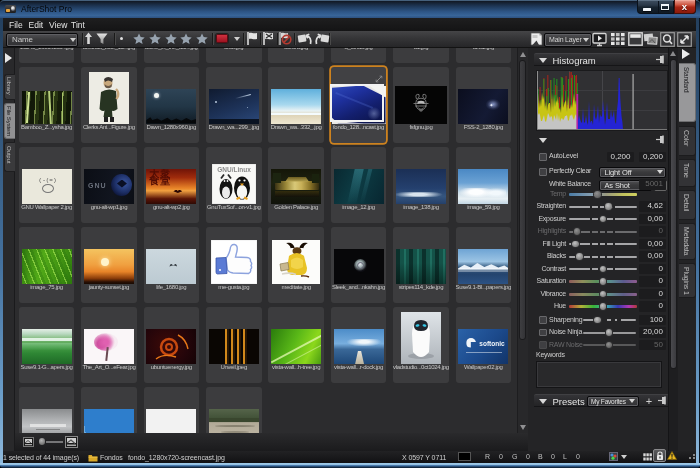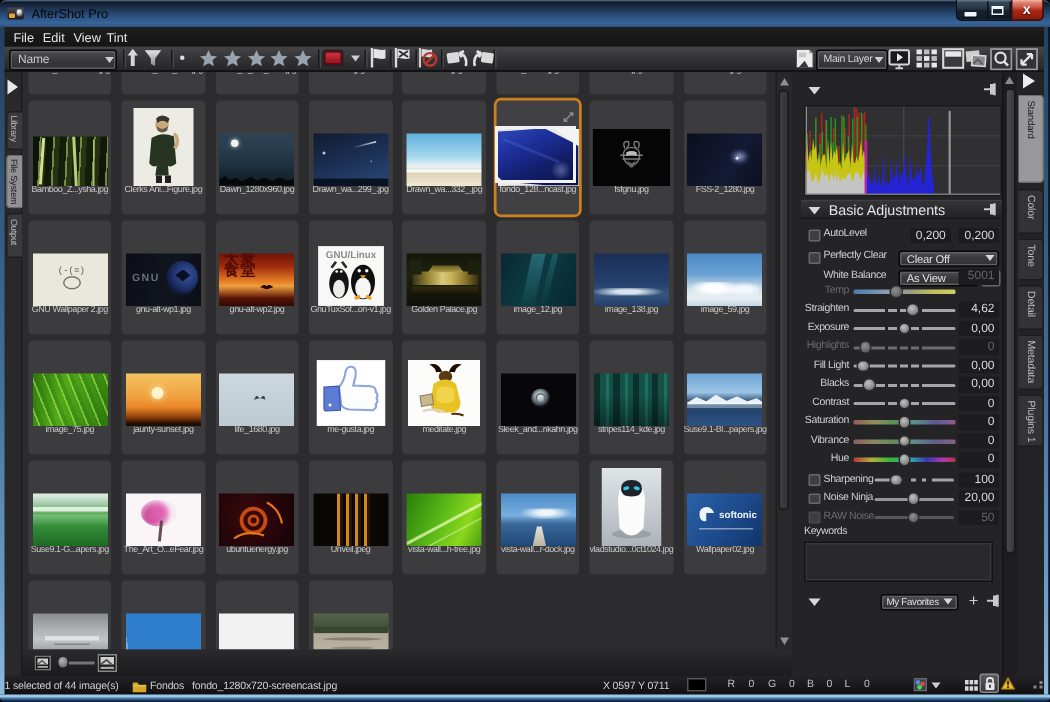--- a/index.html
+++ b/index.html
@@ -517,20 +517,23 @@
       <rect x="0.5" y="0.5" width="12" height="11" fill="#1a1a1a" stroke="#888"></rect>
       <rect x="2" y="2" width="9" height="5" fill="#cfcfcf"></rect>
       <path d="M2 7 L6 4 L10 7.5" stroke="#555" stroke-width="1.2" fill="none"></path>
       <rect x="2" y="8.5" width="9" height="1.5" fill="#aaa"></rect>
     </svg>
 <div class="abs" style="left:517px;top:47.5px;width:11px;height:385.5px;background:#28282a;border-left:1px solid #1d1d1f"></div>
 <div class="abs" style="left:519.5px;top:52px;width:0;height:0;border-left:3.5px solid transparent;border-right:3.5px solid transparent;border-bottom:5px solid #909092"></div>
 <div class="abs" style="left:519px;top:60px;width:7px;height:280px;background:linear-gradient(90deg,#3e3e41,#333336);border-radius:3px;border:1px solid #1a1a1c"></div>
 <div class="abs" style="left:519.5px;top:425px;width:0;height:0;border-left:3.5px solid transparent;border-right:3.5px solid transparent;border-top:5px solid #909092"></div>
 <div class="abs" style="left:528px;top:47.5px;width:140px;height:403.5px;background:#242426"></div>
+<div class="hdr" style="top:53px">
+      <div class="t">Histogram</div>
+    </div>
 <div class="abs" style="left:539px;top:57.5px;width:0;height:0;border-left:4px solid transparent;border-right:4px solid transparent;border-top:5px solid #d8d8d8"></div>
 <svg class="abs" style="left:655px;top:55px" width="11" height="9" viewBox="0 0 11 9">
       <path d="M1 4.5 L5 4.5" stroke="#c9c9c9" stroke-width="1.2"></path>
       <rect x="5" y="1" width="3" height="7" fill="#c9c9c9"></rect>
       <path d="M8 0.5 L8 8.5" stroke="#c9c9c9" stroke-width="1.6"></path>
     </svg>
 <div class="abs" style="left:536px;top:69.5px;width:132px;height:61px;background:#303033;border:1px solid #1a1a1c">
 <svg width="130" height="59" viewBox="0 0 130 59" style="position:absolute;left:0;top:0" preserveAspectRatio="none">
 <line x1="32.5" y1="0" x2="32.5" y2="59" stroke="#454549" stroke-width="1"></line>
 <line x1="65.5" y1="0" x2="65.5" y2="59" stroke="#454549" stroke-width="1"></line>
@@ -597,39 +600,36 @@
 <rect x="39.8" y="12.0" width="0.9" height="47" fill="#1f9e1f"></rect>
 <polygon points="0,59 0,33 1,22 2,37 3,29 4,36 5,21 6,29 7,25 8,38 9,30 10,40 11,34 12,32 13,32 14,42 15,21 16,39 17,23 18,36 19,29 20,32 21,25 22,39 23,37 24,42 25,23 26,37 27,34 28,31 29,29 30,41 31,24 32,37 33,38 34,33 35,37 36,31 37,22 38,34 39,29 40,38 41,28 41,59" fill="#c8c414"></polygon>
 <polygon points="0,59 0,42 1,44 2,42 3,44 4,50 5,50 6,47 7,44 8,50 9,51 10,47 11,42 12,44 13,47 14,45 15,46 16,51 17,44 18,46 19,49 20,42 21,50 22,44 23,51 24,48 25,47 26,49 27,48 28,45 29,45 30,44 31,50 32,49 33,44 34,45 35,43 36,47 37,49 38,45 39,43 40,47 41,45 41,59" fill="#c4c4c4"></polygon>
 <rect x="39.4" y="23" width="1.8" height="36" fill="#b224a6"></rect>
 <polygon points="41,59 41,49 42,44 43,48 44,51 45,52 46,37 47,52 48,51 49,44 50,51 51,54 52,30 53,52 54,50 55,50 56,54 57,33 58,46 59,49 60,45 61,34 62,52 63,43 64,46 65,45 66,29 67,43 68,54 69,47 70,31 71,48 72,48 73,48 74,38 75,47 76,44 77,39 78,51 79,53 80,39 81,30 81.7,7 82.6,7 83.3,28 84.5,45 85.5,52 86,59" fill="#2424d4"></polygon>
 <rect x="95.4" y="3" width="1.4" height="56" fill="#9a9a9a"></rect>
 <line x1="0.5" y1="0" x2="0.5" y2="59" stroke="#8e8e8e" stroke-width="1"></line>
 <line x1="0" y1="58.5" x2="130" y2="58.5" stroke="#777" stroke-width="1"></line>
 </svg>
     </div>
-<div class="hdr" style="top:133px">
-      <div class="t">Basic Adjustments</div>
-    </div>
 <div class="abs" style="left:539px;top:137.5px;width:0;height:0;border-left:4px solid transparent;border-right:4px solid transparent;border-top:5px solid #d8d8d8"></div>
 <svg class="abs" style="left:655px;top:135px" width="11" height="9" viewBox="0 0 11 9">
       <path d="M1 4.5 L5 4.5" stroke="#c9c9c9" stroke-width="1.2"></path>
       <rect x="5" y="1" width="3" height="7" fill="#c9c9c9"></rect>
       <path d="M8 0.5 L8 8.5" stroke="#c9c9c9" stroke-width="1.6"></path>
     </svg>
 <div class="cb" style="left:539px;top:153px"></div>
 <div class="lab" style="left:549px;top:152px">AutoLevel</div>
 <div class="val" style="left:606.5px;top:151.5px;width:27px">0,200</div>
 <div class="val" style="left:639px;top:151.5px;width:27px">0,200</div>
 <div class="cb" style="left:539px;top:168px"></div>
 <div class="lab" style="left:549px;top:167px">Perfectly Clear</div>
-<div class="drop" style="left:598.5px;top:166.5px;width:67.5px">Clear Off</div>
+<div class="drop" style="left:598.5px;top:166.5px;width:67.5px">Light Off</div>
 <div class="abs" style="left:656.5px;top:170px;width:0;height:0;border-left:3.5px solid transparent;border-right:3.5px solid transparent;border-top:4.5px solid #d8d8d8"></div>
 <div class="lab" style="left:549px;top:180px">White Balance</div>
-<div class="drop" style="left:598.5px;top:179.5px;width:53px">As View</div>
+<div class="drop" style="left:598.5px;top:179.5px;width:53px">As Shot</div>
 <div class="abs" style="left:643px;top:183px;width:0;height:0;border-left:3.5px solid transparent;border-right:3.5px solid transparent;border-top:4.5px solid #d8d8d8"></div>
 <div class="abs" style="left:654px;top:179.5px;width:12.5px;height:11px;background:linear-gradient(#3c3c3f,#2a2a2c);border:1px solid #666;border-radius:2px"></div>
 <svg class="abs" style="left:656px;top:181px" width="9" height="8" viewBox="0 0 9 8">
       <path d="M1 7.2 L4.6 3.6" stroke="#e0e0e0" stroke-width="1.2"></path>
       <path d="M4 2.2 L5.8 4 L7.6 2.2 Q8.4 1.4 7.6 0.6 Q6.8 -0.2 6 0.6 Z" fill="#e0e0e0"></path>
     </svg>
 <div class="lab dim" style="left:496px;top:190.0px;width:70px;text-align:right">Temp</div>
 <div class="track" style="left:569px;top:193.0px;width:68px;height:3px;background:linear-gradient(90deg,#4a7ca8 0%,#8aa0b0 35%,#9a9a80 55%,#c2c25c 80%,#d0d060 100%)"></div>
     <div class="knob dim" style="left:594.06px;top:191.0px"></div>
 <div class="val dim" style="left:639px;top:179px">5001</div>
@@ -679,20 +679,23 @@
 <div class="track" style="left:583px;top:331.5px;width:53px;background:#98989a"></div>
 <div class="knob" style="left:605.8px;top:329px"></div>
 <div class="val" style="left:639px;top:327.0px">20,00</div>
 <div class="cb dim" style="left:539px;top:341px"></div>
 <div class="lab dim" style="left:549px;top:340.5px">RAW Noise</div>
 <div class="track" style="left:583px;top:344px;width:53px;background:#98989a;opacity:0.45"></div>
 <div class="knob dim" style="left:605.8px;top:341.5px"></div>
 <div class="val dim" style="left:639px;top:339.5px">50</div>
 <div class="lab" style="left:536px;top:351px">Keywords</div>
 <div class="abs" style="left:536px;top:360.5px;width:126px;height:27.5px;background:#29292b;border:1px solid #141416;box-shadow:inset 0 0 0 1px #39393c"></div>
+<div class="hdr" style="top:394px">
+      <div class="t">Presets</div>
+    </div>
 <div class="abs" style="left:539px;top:398.5px;width:0;height:0;border-left:4px solid transparent;border-right:4px solid transparent;border-top:5px solid #d8d8d8"></div>
 <div class="drop" style="left:587px;top:395.5px;width:52px;font-size:6.5px;letter-spacing:-0.2px;line-height:9.5px;padding-left:3px">My Favorites</div>
 <div class="abs" style="left:629px;top:399px;width:0;height:0;border-left:3px solid transparent;border-right:3px solid transparent;border-top:4px solid #d8d8d8"></div>
 <div class="abs" style="left:644px;top:395.5px;width:10px;height:10px;color:#cfcfcf;font-size:11px;line-height:10px;text-align:center">+</div>
 <svg class="abs" style="left:657px;top:396px" width="11" height="9" viewBox="0 0 11 9">
       <path d="M1 4.5 L5 4.5" stroke="#c9c9c9" stroke-width="1.2"></path>
       <rect x="5" y="1" width="3" height="7" fill="#c9c9c9"></rect>
       <path d="M8 0.5 L8 8.5" stroke="#c9c9c9" stroke-width="1.6"></path>
     </svg>
 <div class="abs" style="left:668px;top:47.5px;width:10px;height:403.5px;background:#1e1e20;border-left:1px solid #141416"></div>

